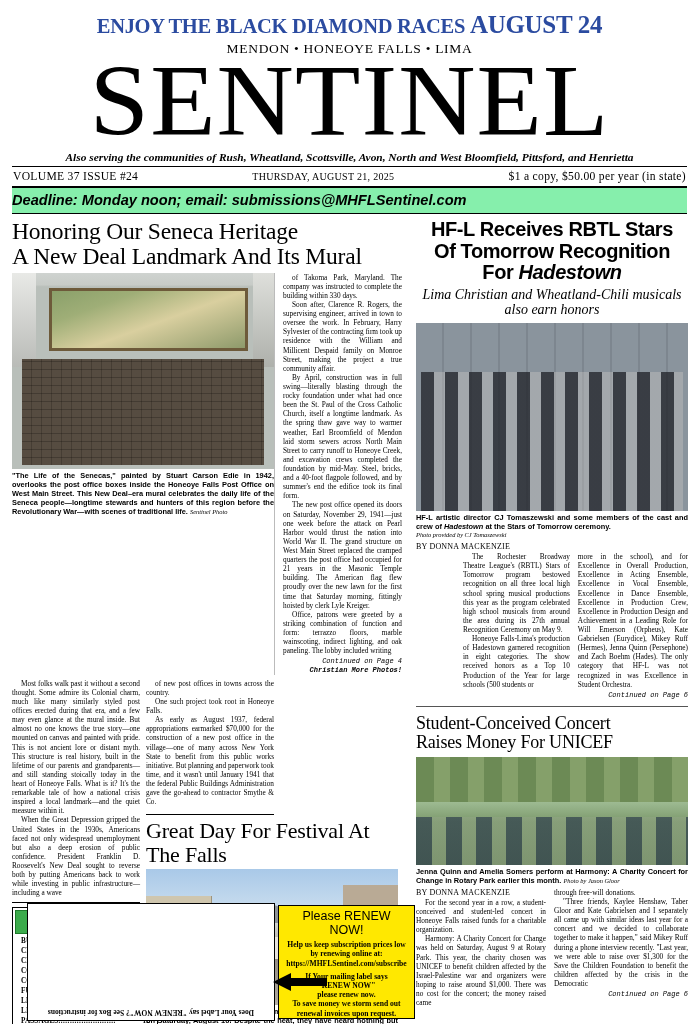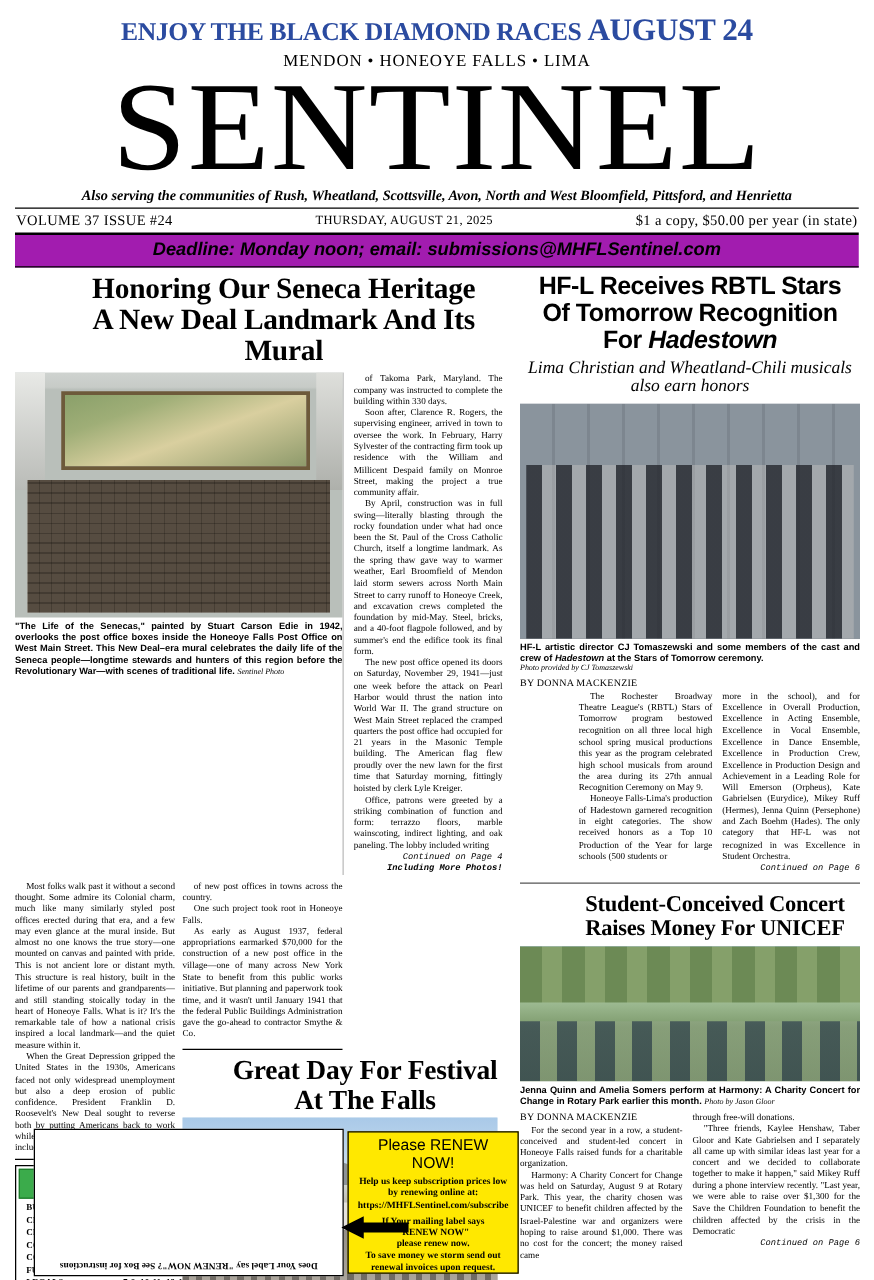--- a/index.html
+++ b/index.html
@@ -55,47 +55,46 @@
     display: flex;
     justify-content: space-between;
     align-items: center;
     font-size: 11.6px;
     letter-spacing: 0.3px;
     padding: 3px 1px 3px 1px;
     border-bottom: 2.5px solid #000;
   }
   .issue-row .mid { font-size: 10px; }
   .deadline-bar {
-    background: #a21caf;
-    text-align: center;
+    background: #86efac;
+    text-align: left;
     font-family: "Liberation Sans", sans-serif;
     font-style: italic;
     font-weight: bold;
     font-size: 14.6px;
     padding: 4px 0 5px 0;
     border-bottom: 1.5px solid #000;
   }
 
   
   .main {
     display: flex;
     padding-top: 5px;
   }
   .col-left { width: 398px; padding-right: 8px; }
   .vrule { width: 1px; background: #000; margin: 0 6px 0 0; align-self: stretch; }
   .col-right { width: 272px; }
 
   h1.hed {
     font-family: "Liberation Serif", serif;
-    font-weight: bold;
-    text-align: center;
+    font-weight: normal;
+    text-align: left;
     line-height: 1.06;
     font-size: 23.5px;
     letter-spacing: -0.2px;
-    margin-left: 40px;
   }
   h1.hed-sans {
     font-family: "Liberation Sans", sans-serif;
     font-weight: bold;
     text-align: center;
     line-height: 1.08;
     font-size: 20px;
     letter-spacing: -0.4px;
   }
   .deck {
@@ -285,21 +284,21 @@
         </div>
 
         <div style="width:128px; padding-left:8px; border-left:1px solid #bbb;" class="body-txt">
           <p>of Takoma Park, Maryland. The company was instructed to complete the building within 330 days.</p>
           <p>Soon after, Clarence R. Rogers, the supervising engineer, arrived in town to oversee the work. In February, Harry Sylvester of the contracting firm took up residence with the William and Millicent Despaid family on Monroe Street, making the project a true community affair.</p>
           <p>By April, construction was in full swing—literally blasting through the rocky foundation under what had once been the St. Paul of the Cross Catholic Church, itself a longtime landmark. As the spring thaw gave way to warmer weather, Earl Broomfield of Mendon laid storm sewers across North Main Street to carry runoff to Honeoye Creek, and excavation crews completed the foundation by mid-May. Steel, bricks, and a 40-foot flagpole followed, and by summer's end the edifice took its final form.</p>
           <p>The new post office opened its doors on Saturday, November 29, 1941—just one week before the attack on Pearl Harbor would thrust the nation into World War II. The grand structure on West Main Street replaced the cramped quarters the post office had occupied for 21 years in the Masonic Temple building. The American flag flew proudly over the new lawn for the first time that Saturday morning, fittingly hoisted by clerk Lyle Kreiger.</p>
           <p>Office, patrons were greeted by a striking combination of function and form: terrazzo floors, marble wainscoting, indirect lighting, and oak paneling. The lobby included writing</p>
           <div class="jump">
             <span>Continued on Page 4</span><br>
-            <b>Including More Photos!</b>
+            <b>Christian More Photos!</b>
           </div>
         </div>
       </div>
 
       <div style="display:flex; padding-top:4px;">
         <div style="width:128px;" class="body-txt">
           <p>Most folks walk past it without a second thought. Some admire its Colonial charm, much like many similarly styled post offices erected during that era, and a few may even glance at the mural inside. But almost no one knows the true story—one mounted on canvas and painted with pride. This is not ancient lore or distant myth. This structure is real history, built in the lifetime of our parents and grandparents—and still standing stoically today in the heart of Honeoye Falls. What is it? It's the remarkable tale of how a national crisis inspired a local landmark—and the quiet measure within it.</p>
           <p>When the Great Depression gripped the United States in the 1930s, Americans faced not only widespread unemployment but also a deep erosion of public confidence. President Franklin D. Roosevelt's New Deal sought to reverse both by putting Americans back to work while investing in public infrastructure—including a wave</p>
           <hr class="hrule">
 

